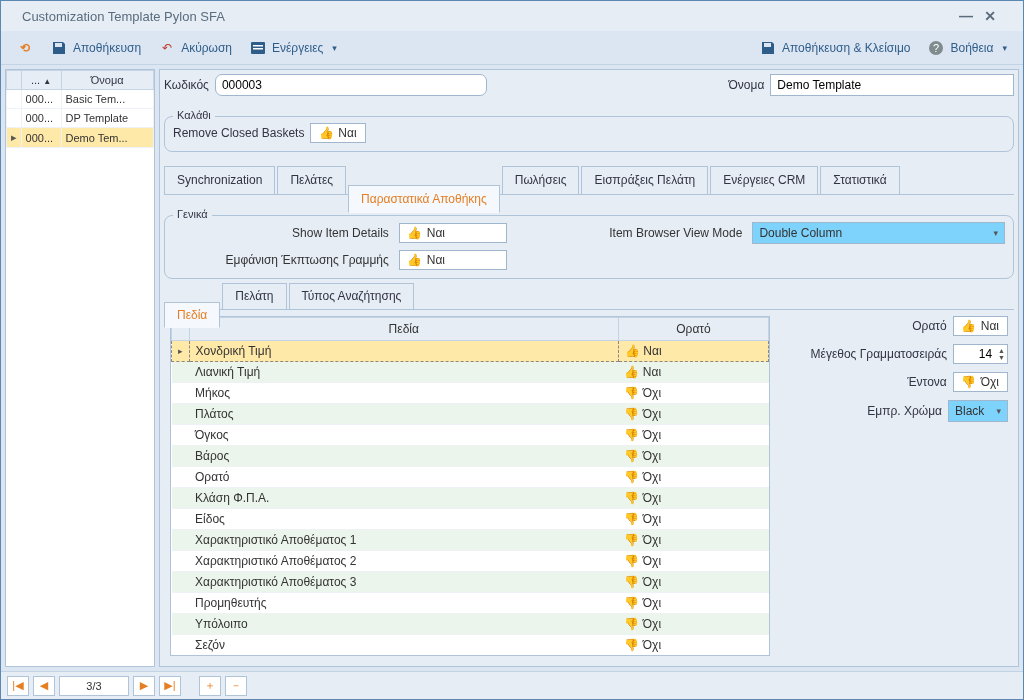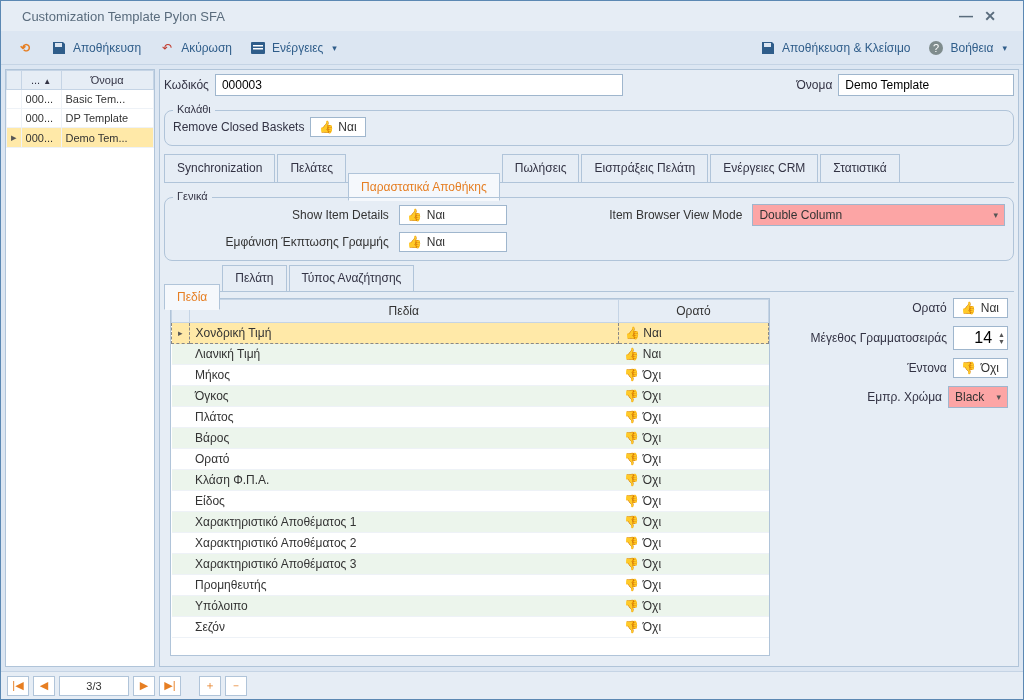--- a/index.html
+++ b/index.html
@@ -20,53 +20,53 @@
 .i-help { color: #7f8c8d; }
 .dd::after { content: "▾"; font-size: 9px; margin-left: 3px; color: #2f5d8a; }
 .body { flex: 1; display: flex; padding: 4px; gap: 4px; min-height: 0; }
 .sidebar { width: 150px; display: flex; flex-direction: column; }
 .grid { border: 1px solid #b0c4d9; background: #fff; flex: 1; overflow: auto; }
 .grid table { width: 100%; border-collapse: collapse; }
 .grid th { background: #e6edf5; border: 1px solid #c5d4e5; padding: 3px 4px; font-weight: normal; color: #334; font-size: 11px; }
 .grid td { border: 1px solid #eef2f7; padding: 3px 4px; font-size: 11px; }
 .grid tr.sel td { background: #ffe9a8; }
 .rowptr { width: 12px; text-align: center; color: #555; font-size: 9px; }
-.main { flex: 1; display: flex; flex-direction: column; gap: 8px; border: 1px solid #b0c4d9; background: #e6edf5; padding: 4px; min-width: 0; }
+.main { flex: 1; display: flex; flex-direction: column; gap: 14px; border: 1px solid #b0c4d9; background: #e6edf5; padding: 4px; min-width: 0; }
 .formrow { display: flex; align-items: center; gap: 6px; }
 .formrow label { color: #334; }
 .input { background: #fff; border: 1px solid #9fb6cd; padding: 3px 6px; font-size: 12px; }
-.input.code { width: 408px; }
+.input.code { width: 272px; border-radius: 7px; }
 .input.name { flex: 1; }
 .fieldset { border: 1px solid #b0c4d9; border-radius: 8px; padding: 6px 8px 8px; position: relative; margin-top: 6px; }
 .fieldset > .legend { position: absolute; top: -8px; left: 8px; background: #e6edf5; padding: 0 4px; color: #334; font-size: 11px; }
 .yn { display: inline-flex; align-items: center; gap: 4px; border: 1px solid #9fb6cd; background: #fff; padding: 2px 8px; min-width: 55px; }
 .thumb-up { color: #2e8b57; font-size: 12px; }
 .thumb-down { color: #c0392b; font-size: 12px; }
 .tabs { display: flex; border-bottom: 1px solid #b0c4d9; gap: 2px; }
 .tab { padding: 6px 12px; background: #e6edf5; border: 1px solid #b0c4d9; border-bottom: none; color: #334; cursor: pointer; }
 .tab.active { background: #f5f8fc; color: #e67e22; border-bottom: 1px solid #f5f8fc; position: relative; top: 19px; }
 .subtabs .tab { padding: 5px 12px; }
 .pane { background: #e6edf5; flex: 1; display: flex; flex-direction: column; min-height: 0; }
 .general-grid { display: grid; grid-template-columns: auto auto 30px auto auto; align-items: center; gap: 6px 10px; }
 .general-grid label { justify-self: end; }
-.combo { display: inline-flex; align-items: center; border: 1px solid #9fb6cd; background: #fca5a5; padding: 3px 6px; min-width: 200px; justify-content: space-between; }
+.combo { display: inline-flex; align-items: center; border: 1px solid #9fb6cd; background: #7dd3fc; padding: 3px 6px; min-width: 200px; justify-content: space-between; }
 .combo .arrow { font-size: 9px; color: #555; }
 .fields-area { flex: 1; display: flex; gap: 8px; padding: 6px; min-height: 0; }
 .fields-table-wrap { flex: 1; border: 1px solid #b0c4d9; background: #fff; display: flex; min-height: 0; }
 .fields-table-wrap .scroll { flex: 1; overflow-y: scroll; }
 .ftable { width: 100%; border-collapse: collapse; }
 .ftable th { background: #e6edf5; border: 1px solid #c5d4e5; padding: 4px; font-weight: normal; }
 .ftable td { border-bottom: 1px solid #eef2f7; padding: 3px 6px; }
 .ftable tr.sel td { background: #ffe9a8; border: 1px dashed #888; }
 .ftable .vcell { width: 150px; }
 .side-props { width: 230px; display: flex; flex-direction: column; gap: 8px; }
 .prop { display: flex; align-items: center; justify-content: flex-end; gap: 6px; }
 .prop label { color: #334; }
 .spinner { display: inline-flex; border: 1px solid #9fb6cd; background: #fff; align-items: center; }
-.spinner input { width: 42px; border: none; text-align: right; padding: 2px 4px; font-size: 16px; }
+.spinner input { width: 42px; border: none; text-align: right; padding: 2px 4px; font-size: 12px; }
 .spinner .spin { display: flex; flex-direction: column; font-size: 7px; line-height: 7px; padding: 0 2px; color: #555; cursor: pointer; }
 .footer { height: 28px; display: flex; align-items: center; padding: 0 6px; gap: 4px; background: #e6edf5; border-top: 1px solid #c5d4e5; }
 .navbtn { width: 22px; height: 20px; border: 1px solid #b0c4d9; background: #fff; display: inline-flex; align-items: center; justify-content: center; color: #e67e22; cursor: pointer; font-size: 11px; }
 .navpage { width: 70px; height: 20px; border: 1px solid #b0c4d9; background: #fff; display: inline-flex; align-items: center; justify-content: center; color: #333; font-size: 11px; }
 .ftable tbody tr:nth-child(even):not(.sel) td { background: #ecf5ec; }
 .small-combo { min-width: 60px; }
 svg { display: block; }
 </style>
 </head>
 <body>
@@ -241,26 +241,26 @@
                       <td>Λιανική Τιμή</td>
                       <td class="vcell"><span class="thumb-up">👍</span> Ναι</td>
                     </tr>
                     <tr>
                       <td class="rowptr"></td>
                       <td>Μήκος</td>
                       <td class="vcell"><span class="thumb-down">👎</span> Όχι</td>
                     </tr>
                     <tr>
                       <td class="rowptr"></td>
+                      <td>Πλάτος</td>
+                      <td class="vcell"><span class="thumb-down">👎</span> Όχι</td>
+                    </tr>
+                    <tr>
+                      <td class="rowptr"></td>
                       <td>Όγκος</td>
-                      <td class="vcell"><span class="thumb-down">👎</span> Όχι</td>
-                    </tr>
-                    <tr>
-                      <td class="rowptr"></td>
-                      <td>Πλάτος</td>
                       <td class="vcell"><span class="thumb-down">👎</span> Όχι</td>
                     </tr>
                     <tr>
                       <td class="rowptr"></td>
                       <td>Βάρος</td>
                       <td class="vcell"><span class="thumb-down">👎</span> Όχι</td>
                     </tr>
                     <tr>
                       <td class="rowptr"></td>
                       <td>Ορατό</td>

